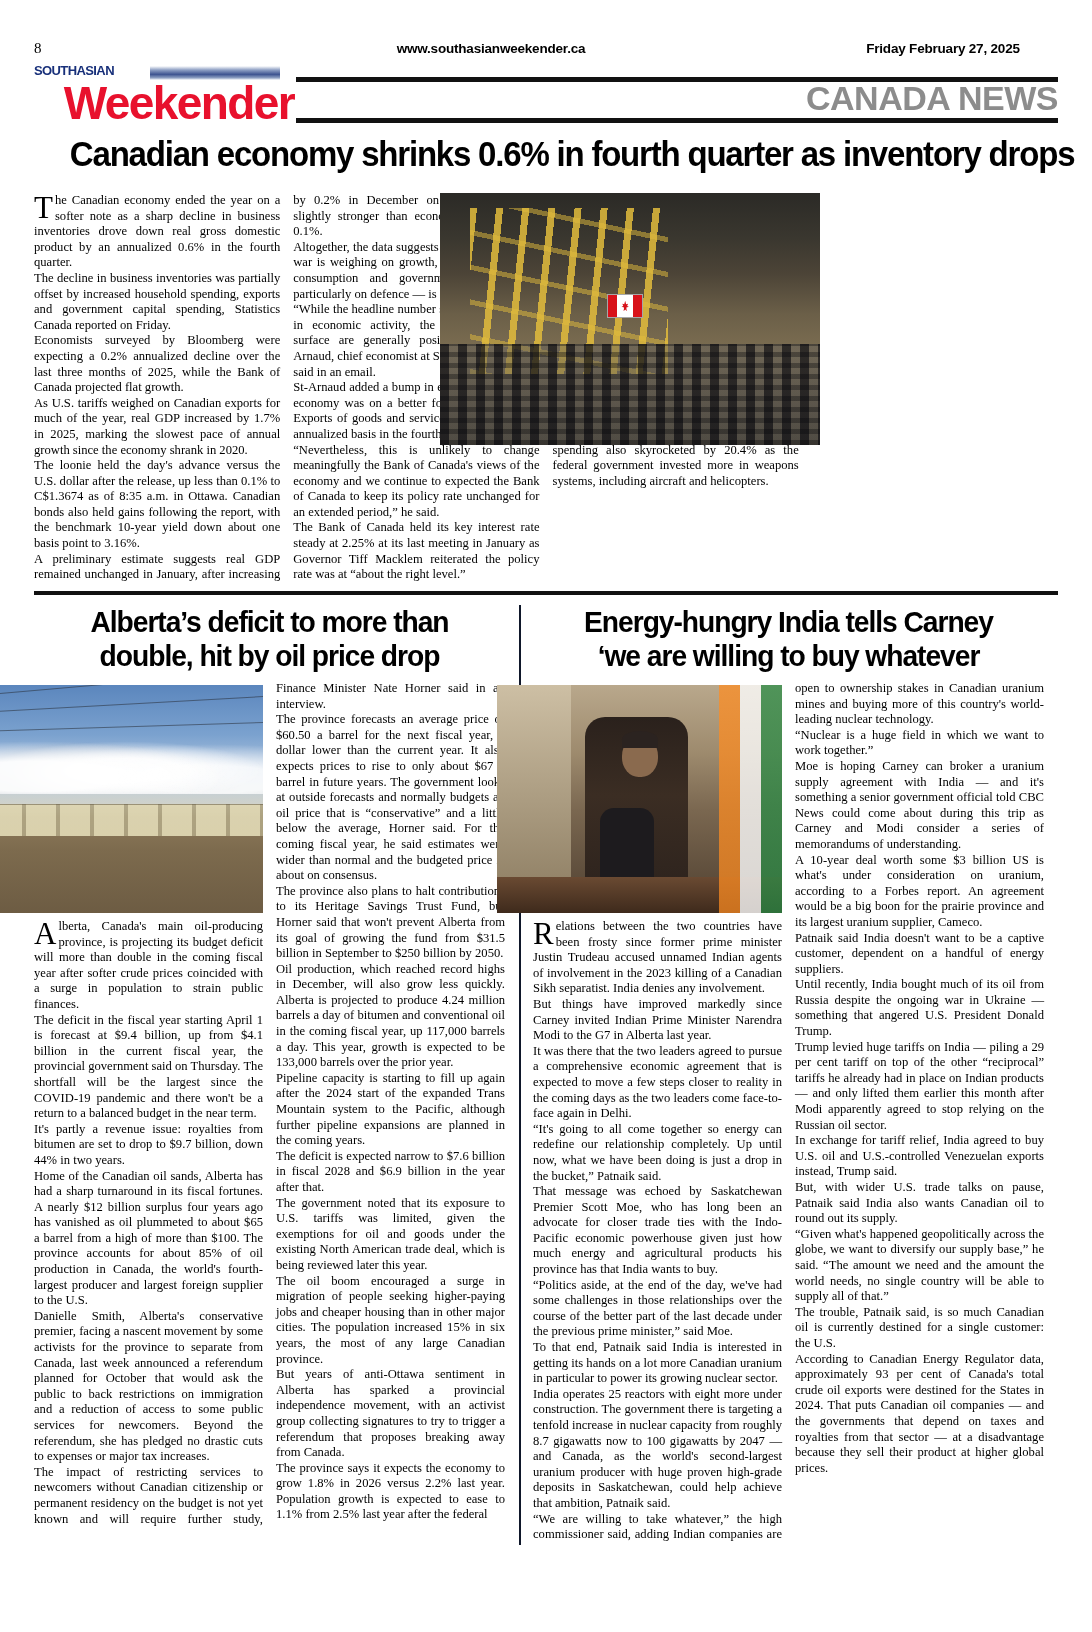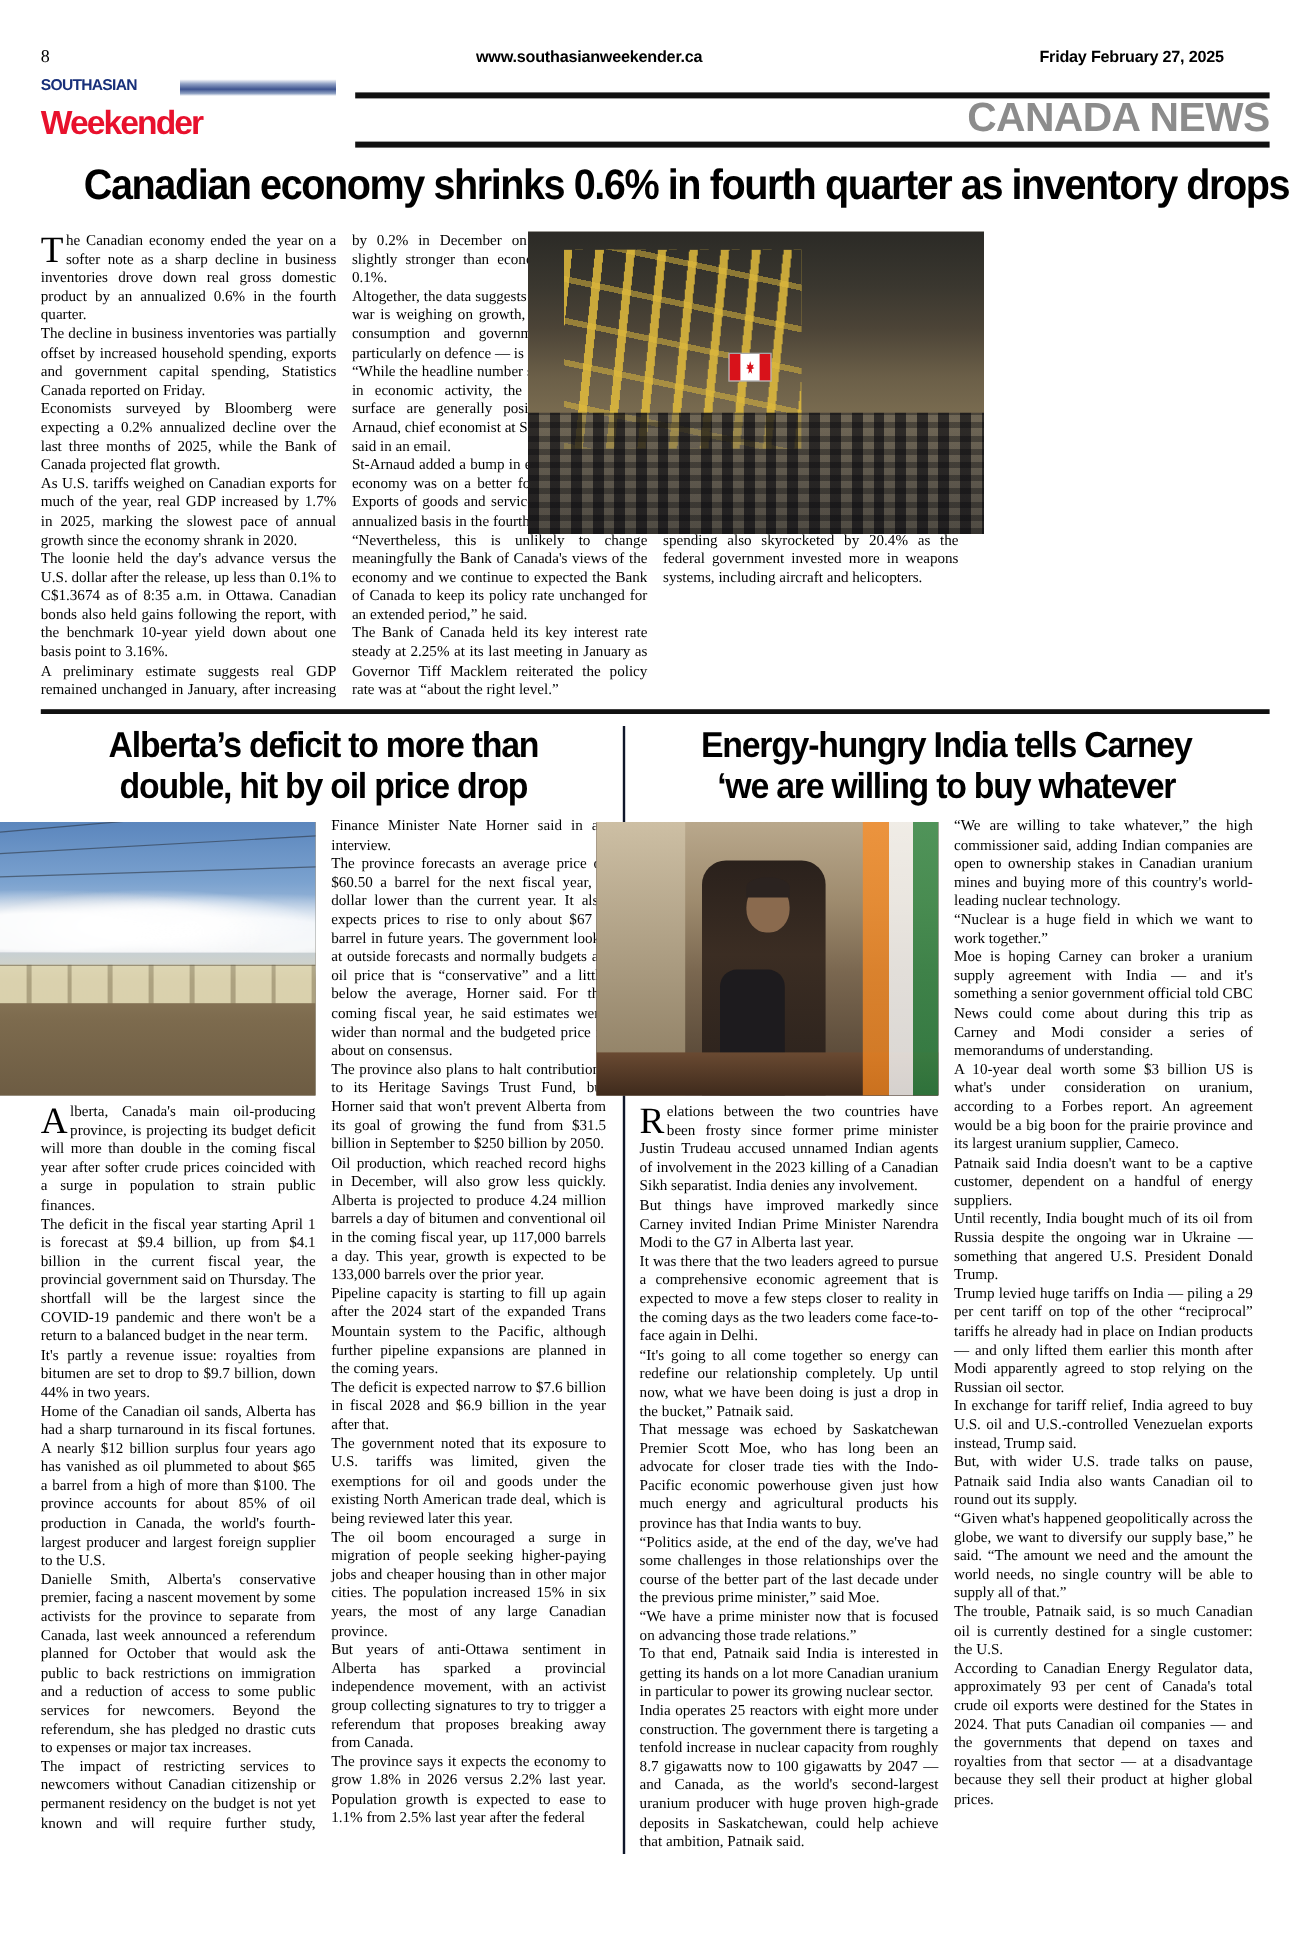--- a/index.html
+++ b/index.html
@@ -60,24 +60,25 @@
   .logo-bar {
     position: absolute;
     left: 116px; top: 3px;
     width: 130px; height: 14px;
     background: linear-gradient(to bottom,#ffffff 0%,#8fa0c4 28%,#3e5490 60%,#8ea0c2 85%,#ffffff 100%);
     z-index: 1;
   }
   .logo-weekender {
     font-family: "Liberation Sans", sans-serif;
     font-weight: bold;
-    font-size: 28px;
+    font-size: 46px;
     line-height: 40px;
     letter-spacing: -1.6px;
     color: #e8112d;
+    text-align: right;
   }
   .rule-top {
     position: absolute;
     left: 262px; right: 0; top: 14px;
     height: 5px; background: #111;
   }
   .rule-bottom {
     position: absolute;
     left: 262px; right: 0; bottom: 2px;
     height: 5px; background: #111;
@@ -403,21 +404,20 @@
             <div class="man-hair"></div>
             <div class="desk"></div>
           </div>
         </div>
         <p class="body drop">Relations between the two countries have been frosty since former prime minister Justin Trudeau accused unnamed Indian agents of involvement in the 2023 killing of a Canadian Sikh separatist. India denies any involvement.</p>
         <p class="body">But things have improved markedly since Carney invited Indian Prime Minister Narendra Modi to the G7 in Alberta last year.</p>
         <p class="body">It was there that the two leaders agreed to pursue a comprehensive economic agreement that is expected to move a few steps closer to reality in the coming days as the two leaders come face-to-face again in Delhi.</p>
         <p class="body">“It's going to all come together so energy can redefine our relationship completely. Up until now, what we have been doing is just a drop in the bucket,” Patnaik said.</p>
         <p class="body">That message was echoed by Saskatchewan Premier Scott Moe, who has long been an advocate for closer trade ties with the Indo-Pacific economic powerhouse given just how much energy and agricultural products his province has that India wants to buy.</p>
         <p class="body">“Politics aside, at the end of the day, we've had some challenges in those relationships over the course of the better part of the last decade under the previous prime minister,” said Moe.</p>
-        <p class="body">“We have a prime minister now that is focused on advancing those trade relations.”</p>
         <p class="body">To that end, Patnaik said India is interested in getting its hands on a lot more Canadian uranium in particular to power its growing nuclear sector.</p>
         <p class="body">India operates 25 reactors with eight more under construction. The government there is targeting a tenfold increase in nuclear capacity from roughly 8.7 gigawatts now to 100 gigawatts by 2047 — and Canada, as the world's second-largest uranium producer with huge proven high-grade deposits in Saskatchewan, could help achieve that ambition, Patnaik said.</p>
         <p class="body">“We are willing to take whatever,” the high commissioner said, adding Indian companies are open to ownership stakes in Canadian uranium mines and buying more of this country's world-leading nuclear technology.</p>
         <p class="body">“Nuclear is a huge field in which we want to work together.”</p>
         <p class="body">Moe is hoping Carney can broker a uranium supply agreement with India — and it's something a senior government official told CBC News could come about during this trip as Carney and Modi consider a series of memorandums of understanding.</p>
         <p class="body">A 10-year deal worth some $3 billion US is what's under consideration on uranium, according to a Forbes report. An agreement would be a big boon for the prairie province and its largest uranium supplier, Cameco.</p>
         <p class="body">Patnaik said India doesn't want to be a captive customer, dependent on a handful of energy suppliers.</p>
         <p class="body">Until recently, India bought much of its oil from Russia despite the ongoing war in Ukraine — something that angered U.S. President Donald Trump.</p>
         <p class="body">Trump levied huge tariffs on India — piling a 29 per cent tariff on top of the other “reciprocal” tariffs he already had in place on Indian products — and only lifted them earlier this month after Modi apparently agreed to stop relying on the Russian oil sector.</p>
         <p class="body">In exchange for tariff relief, India agreed to buy U.S. oil and U.S.-controlled Venezuelan exports instead, Trump said.</p>

